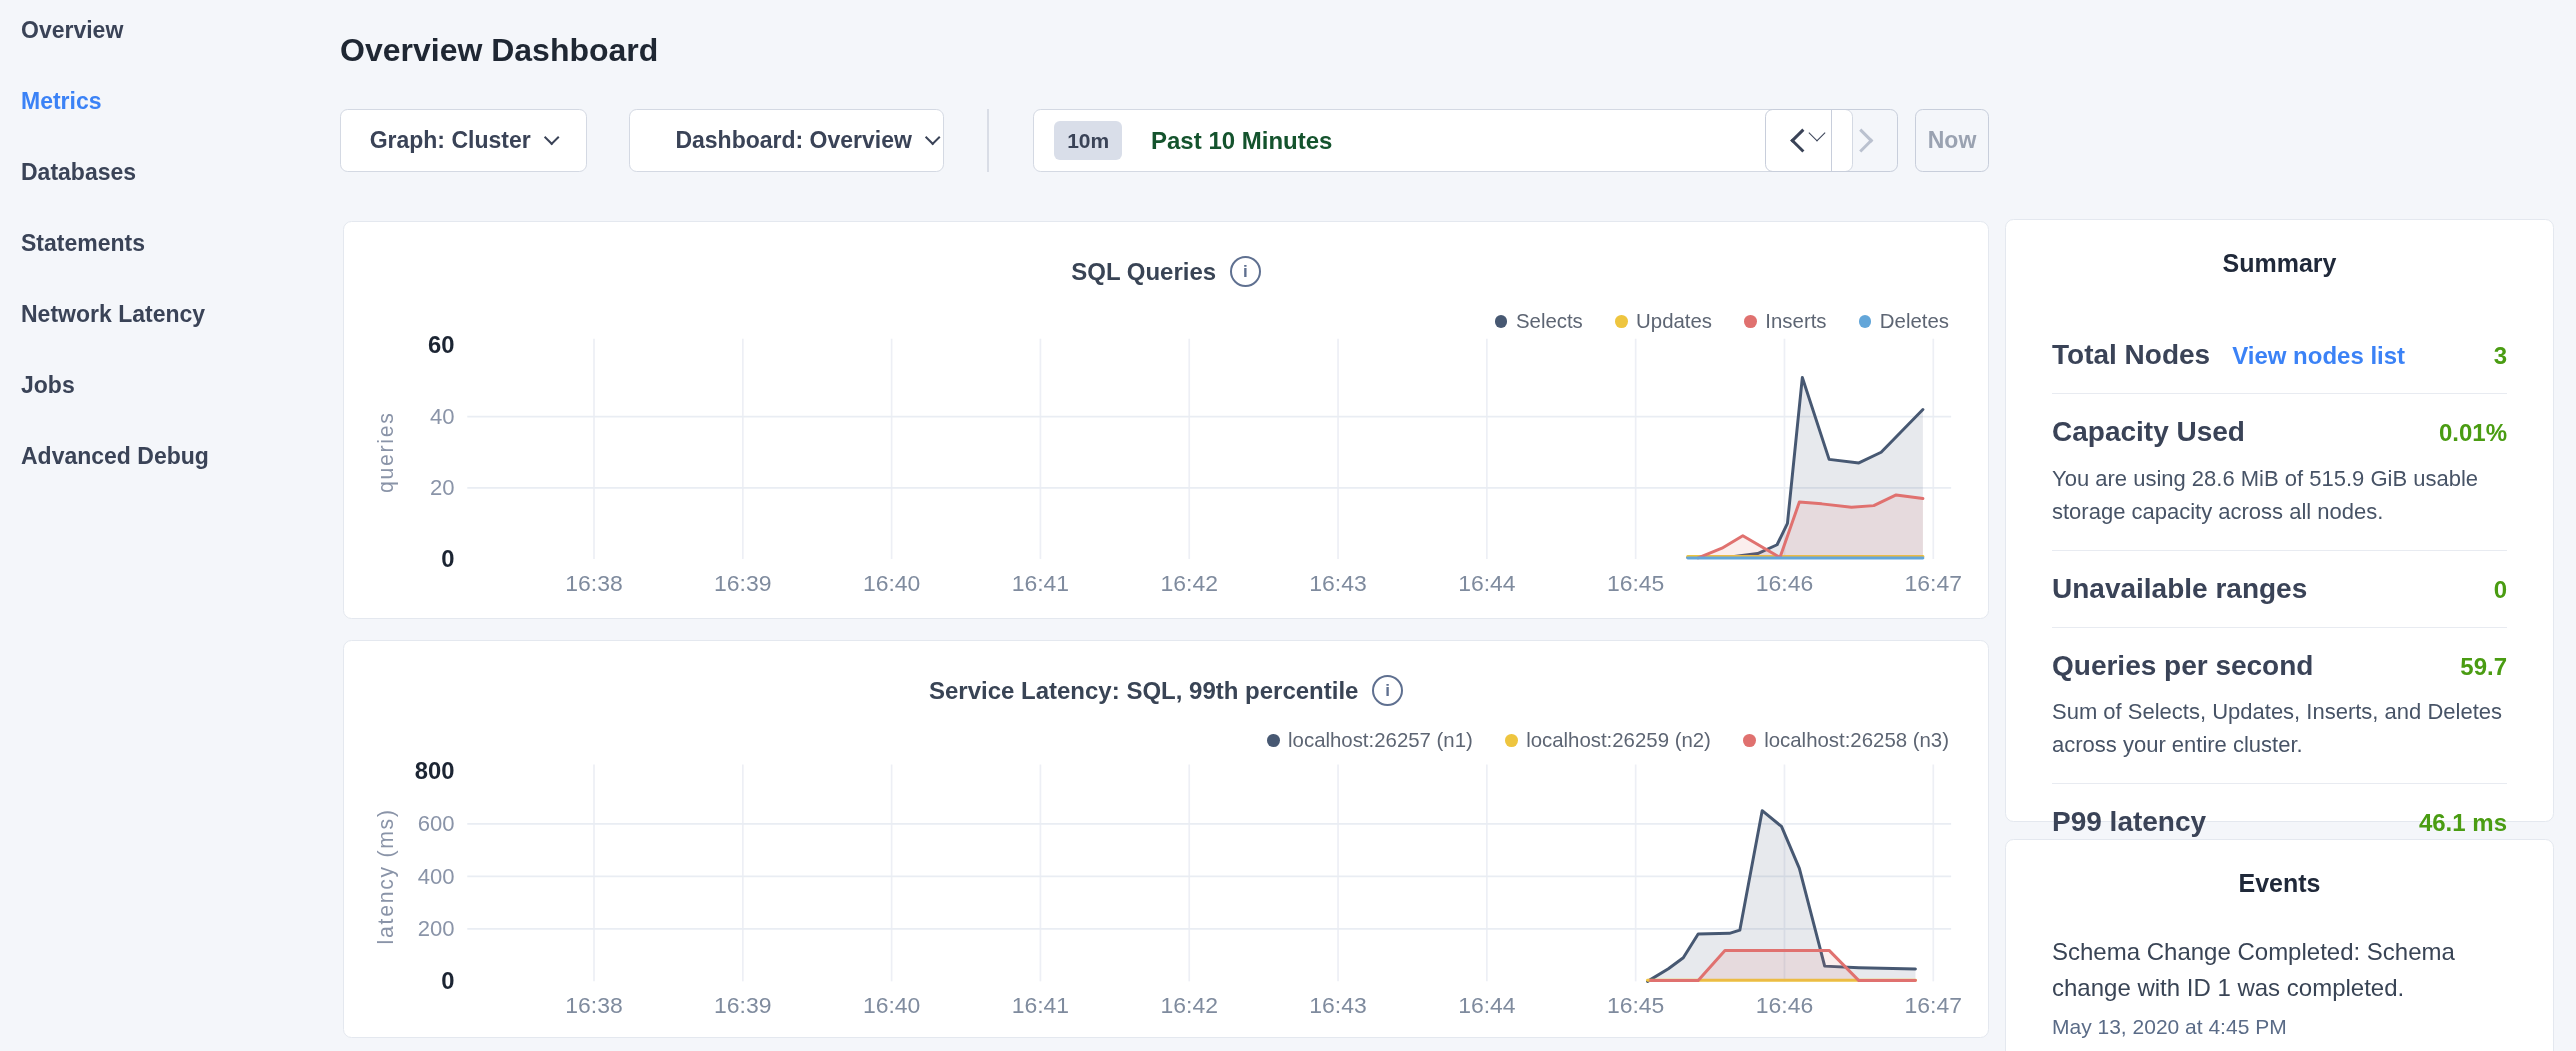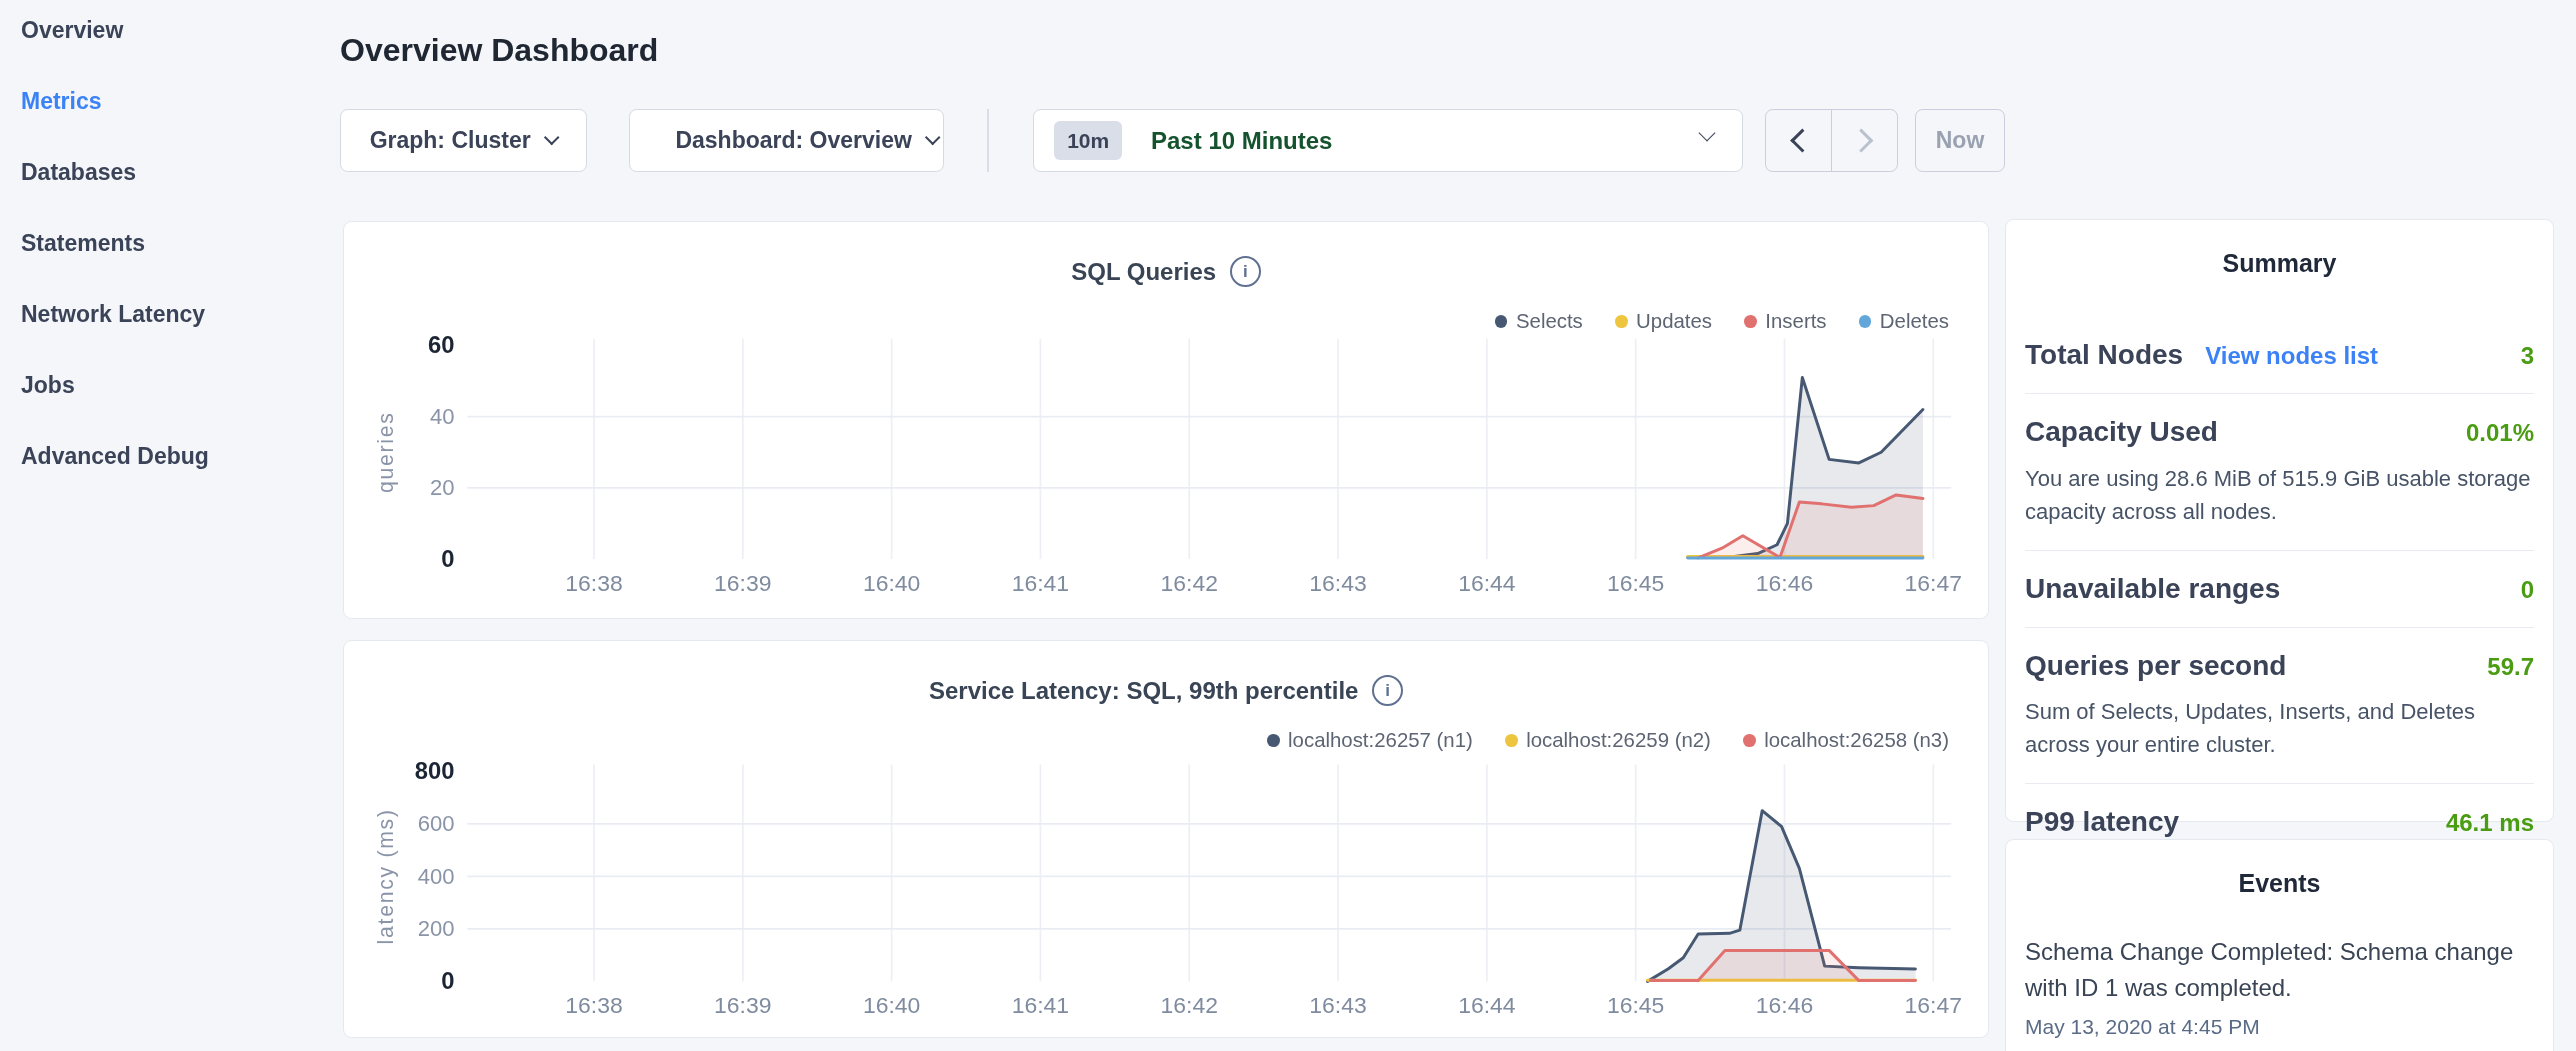--- a/index.html
+++ b/index.html
@@ -18,47 +18,47 @@
   .page-title{position:absolute;left:340px;top:10.2px;font-size:32px;font-weight:700;color:#1f2733;text-align:right;}
   
   .ctl{position:absolute;top:109px;height:63px;box-sizing:border-box;border-radius:7.7px;
        display:flex;align-items:center;justify-content:center;background:#ffffff;
        border:1.7px solid #d4d9e3;font-weight:700;font-size:23px;color:#3a4357;cursor:pointer;}
   .ctl.ghost{background:transparent;border-color:#c8cedb;}
   .chev{display:inline-block;width:9.4px;height:9.4px;border-right:2.6px solid #3a4357;
         border-bottom:2.6px solid #3a4357;transform:rotate(45deg);margin-left:15.3px;margin-top:-5.1px;}
   .chev.thin{border-width:1.7px;width:11px;height:11px;}
   .vdivider{position:absolute;top:109px;left:987px;width:1.7px;height:63px;background:#d9dde6;}
-  .time-sel{left:1033px;width:710px;justify-content:flex-start;padding-left:20.4px;}
+  .time-sel{left:1033px;width:820px;justify-content:flex-start;padding-left:20.4px;}
   .time-badge{background:#d9dee9;border-radius:6px;padding:7.7px 12.8px;font-size:21px;font-weight:700;color:#3a4357;margin-right:29px;}
   .time-label{font-size:24px;font-weight:700;color:#14532d;}
   .time-chev{position:absolute;right:29px;top:22px;}
   .arrows{left:1765px;width:133px;padding:0;justify-content:space-between;}
   .arrow-cell{width:66px;height:100%;display:flex;align-items:center;justify-content:center;}
   .arrow-cell+.arrow-cell{border-left:1.7px solid #c8cedb;}
   .arr{display:inline-block;width:13.6px;height:13.6px;}
   .arr.left{border-left:3.4px solid #3a4357;border-bottom:3.4px solid #3a4357;transform:rotate(45deg);margin-left:6.8px;}
   .arr.right{border-right:3.4px solid #bac1cf;border-top:3.4px solid #bac1cf;transform:rotate(45deg);margin-right:6.8px;}
-  .now-btn{left:1915px;width:90px;color:#9aa2b1;}
+  .now-btn{left:1915px;width:74px;color:#9aa2b1;}
   
   .card{position:absolute;background:#ffffff;border:1.7px solid #e4e8ef;border-radius:8.5px;box-sizing:border-box;}
   .chart-card{left:343px;width:1646px;height:398px;}
   #chart-card-0{top:221px;}
   #chart-card-1{top:640px;}
   .chart-title-row{position:absolute;left:0;top:34px;width:100%;display:flex;align-items:center;justify-content:center;gap:13.6px;}
   .chart-title{font-size:24px;font-weight:700;color:#394455;}
   .info-icon{width:27px;height:27px;border:2.1px solid #5f7090;border-radius:50%;display:flex;align-items:center;justify-content:center;
              font-size:17px;font-weight:700;color:#5f7090;font-style:normal;}
   .legend{position:absolute;top:88px;right:39px;display:flex;gap:32px;}
   .legend-item{display:flex;align-items:center;gap:8.5px;}
   .legend-dot{width:12.8px;height:12.8px;border-radius:50%;}
   .legend-label{font-size:20.4px;color:#5d6573;}
   .chart-svg{position:absolute;left:0;top:0;}
   
-  .side-card{left:2005px;width:549px;padding:0 19px;}
+  .side-card{left:2005px;width:549px;padding:0 46px;}
   #summary-card{top:219px;height:603px;}
   #events-card{top:839px;height:255px;}
   .card-heading{margin-top:29px;text-align:center;font-size:25px;font-weight:700;color:#20293a;}
   .sum-rows{margin-top:39px;}
   .sum-row{padding:22px 0;border-bottom:1.7px solid #e8ebf1;}
   .sum-row:last-child{border-bottom:none;}
   .sum-line{display:flex;align-items:baseline;}
   .sum-label{font-size:28px;font-weight:700;color:#3a4357;white-space:nowrap;}
   .sum-link{font-size:24px;font-weight:700;color:#3b82f6;margin-left:22px;cursor:pointer;white-space:nowrap;}
   .sum-value{margin-left:auto;font-size:24px;font-weight:700;color:#4a9c12;white-space:nowrap;}

